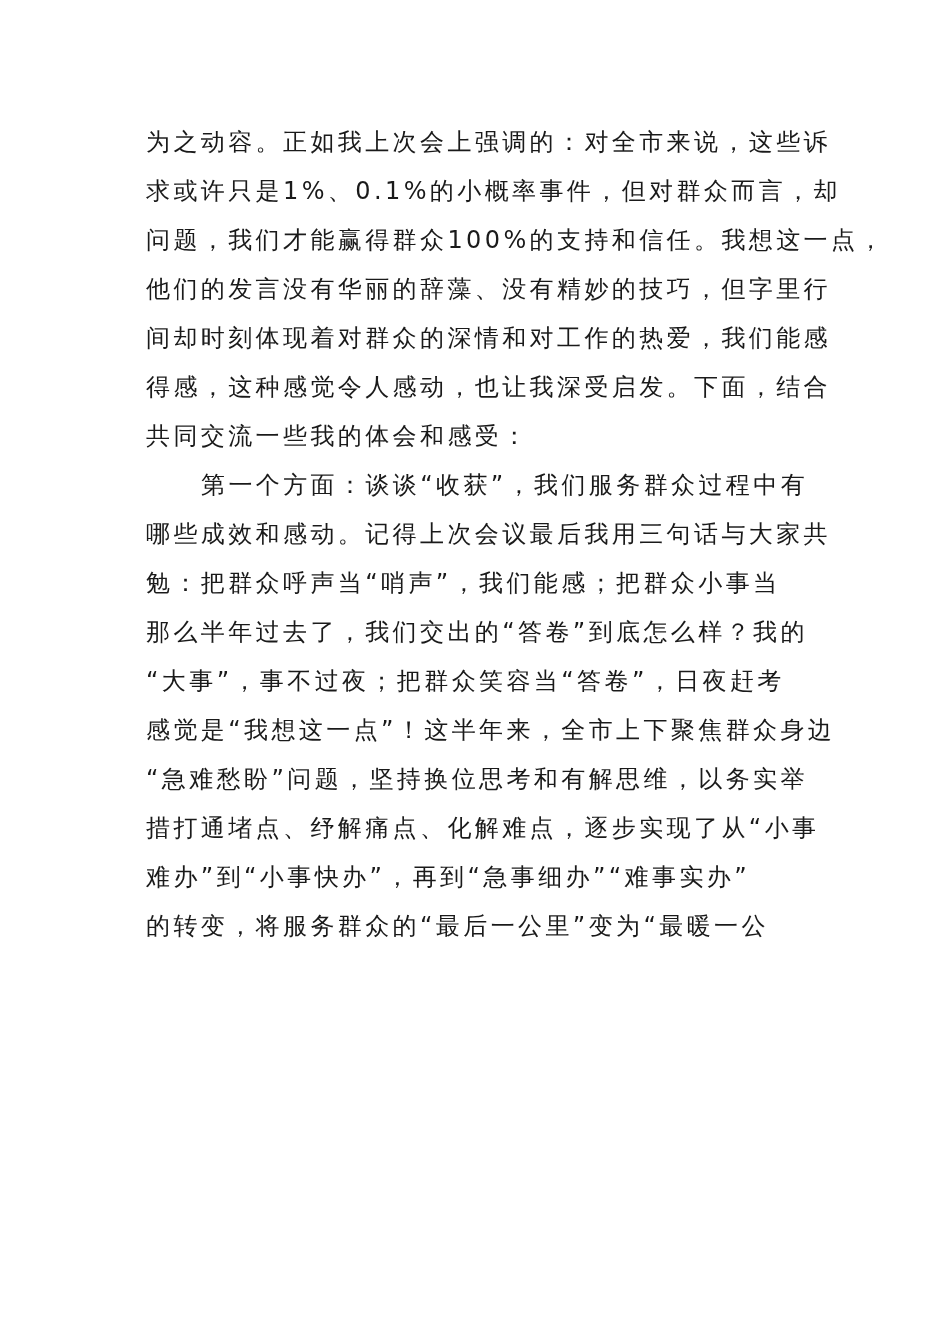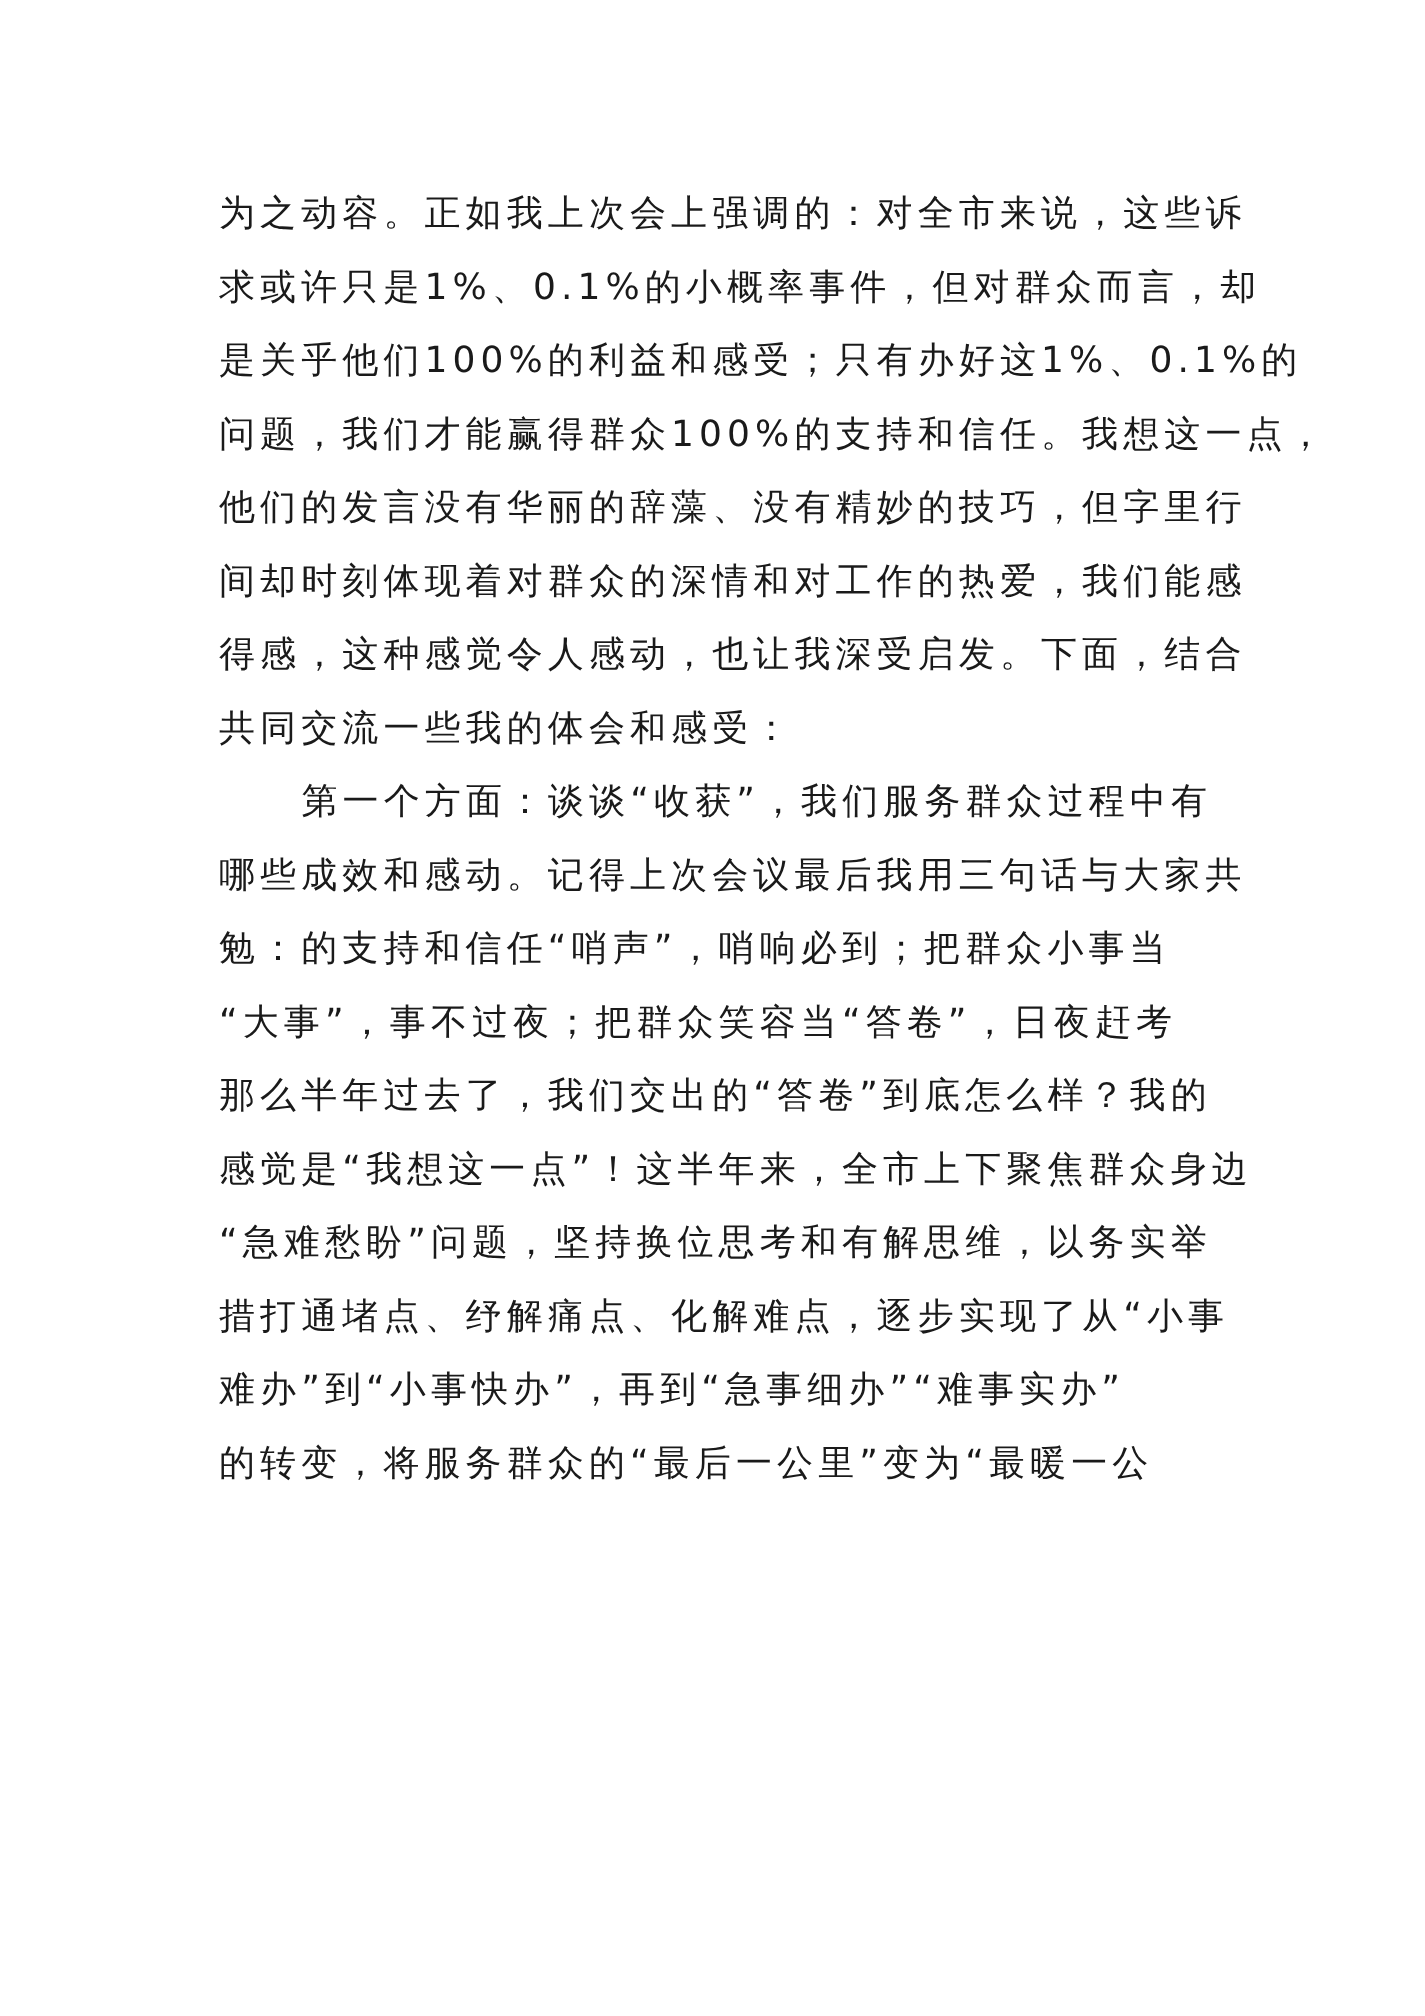--- a/index.html
+++ b/index.html
@@ -43,34 +43,33 @@
   </style>
 </head>
 <body>
 
 <div class="page">
   <div class="body-text">
 
     <div>
       <span class="line">为之动容。正如我上次会上强调的：对全市来说，这些诉</span>
       <span class="line">求或许只是1%、0.1%的小概率事件，但对群众而言，却</span>
-      <span class="line">是关乎他们100%的利益和感受；只有办好这1%、0.1%的</span>
       <span class="line">问题，我们才能赢得群众100%的支持和信任。我想这一点，</span>
       <span class="line">他们的发言没有华丽的辞藻、没有精妙的技巧，但字里行</span>
       <span class="line">间却时刻体现着对群众的深情和对工作的热爱，我们能感</span>
       <span class="line">得感，这种感觉令人感动，也让我深受启发。下面，结合</span>
       <span class="line">共同交流一些我的体会和感受：</span>
     </div>
 
     <div>
       <span class="line indent">第一个方面：谈谈“收获”，我们服务群众过程中有</span>
       <span class="line">哪些成效和感动。记得上次会议最后我用三句话与大家共</span>
-      <span class="line">勉：的支持和信任“哨声”，哨响必到；把群众小事当</span>
+      <span class="line">勉：把群众呼声当“哨声”，我们能感；把群众小事当</span>
+      <span class="line">那么半年过去了，我们交出的“答卷”到底怎么样？我的</span>
       <span class="line">“大事”，事不过夜；把群众笑容当“答卷”，日夜赶考</span>
-      <span class="line">那么半年过去了，我们交出的“答卷”到底怎么样？我的</span>
       <span class="line">感觉是“我想这一点”！这半年来，全市上下聚焦群众身边</span>
       <span class="line">“急难愁盼”问题，坚持换位思考和有解思维，以务实举</span>
       <span class="line">措打通堵点、纾解痛点、化解难点，逐步实现了从“小事</span>
       <span class="line">难办”到“小事快办”，再到“急事细办”“难事实办”</span>
       <span class="line">的转变，将服务群众的“最后一公里”变为“最暖一公</span>
     </div>
   </div>
 </div>
 
 </body></html>

